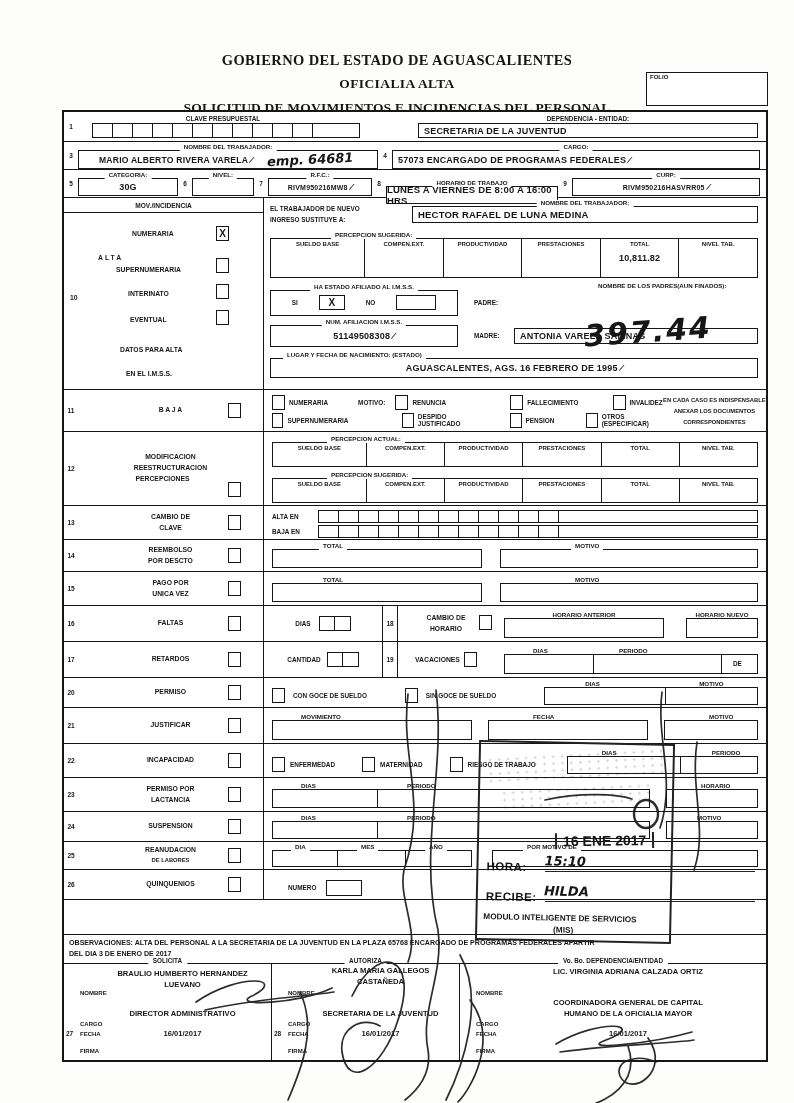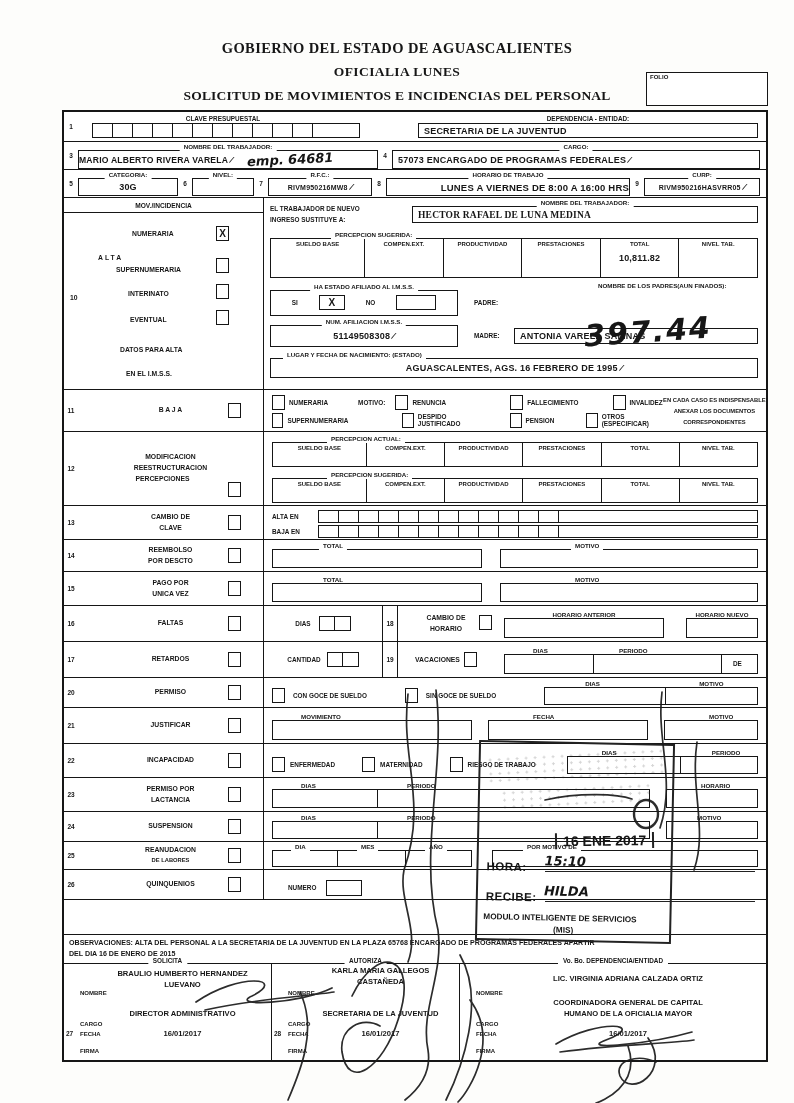--- a/index.html
+++ b/index.html
@@ -3,21 +3,21 @@
 <meta charset="utf-8">
 <style>
   * { margin:0; padding:0; box-sizing:border-box; }
   html,body { width:794px; height:1103px; background:#e8e8e8; }
   .sheet {
     position:relative; width:794px; height:1103px; background:#fdfdfb;
     font-family:"Liberation Sans", sans-serif; color:#161616; overflow:hidden;
   }
   
   .hdr { text-align:center; font-family:"Liberation Serif", serif; font-weight:bold; }
-  .h1 { padding-top:40px; font-size:14.5px; letter-spacing:.4px; }
+  .h1 { padding-top:52px; font-size:14.5px; letter-spacing:.4px; }
   .h2 { padding-top:7px; font-size:13.5px; letter-spacing:.4px; }
   .h3 { padding-top:8px; font-size:13.5px; letter-spacing:.2px; }
   .folio { position:absolute; right:26px; top:72px; width:122px; height:34px;
            border:1.6px solid #161616; font-size:6px; font-weight:bold; padding:1px 3px; background:#fff; }
   
   .form { position:absolute; left:62px; top:110px; width:706px; border:2px solid #161616; background:#fff; }
   .frow { display:flex; border-bottom:1.8px solid #161616; position:relative; }
   .num  { width:14px; min-width:14px; font-size:6.5px; font-weight:bold; display:flex;
           align-items:center; justify-content:center; }
   .lbl  { width:186px; min-width:186px; border-right:1.6px solid #161616; position:relative;
@@ -70,21 +70,21 @@
   .signum { position:absolute; left:2px; top:66px; font-size:6.5px; font-weight:bold; }
   .sigtxt { position:absolute; left:34px; right:4px; text-align:center; font-size:7.6px; font-weight:bold; }
   svg.ink { position:absolute; left:0; top:0; pointer-events:none; }
 </style>
 </head>
 <body>
 
 <div class="sheet">
 
   <div class="hdr h1">GOBIERNO DEL ESTADO DE AGUASCALIENTES</div>
-  <div class="hdr h2">OFICIALIA LUNES</div>
+  <div class="hdr h2">OFICIALIA ALTA</div>
   <div class="hdr h3">SOLICITUD DE MOVIMIENTOS E INCIDENCIAS DEL PERSONAL</div>
   <div class="folio">
     <span>FOLIO</span>
   </div>
 
   <div class="form">
 
     <div class="frow" style="height:30px">
       <div class="num">1</div>
       <div style="width:290px;position:relative;padding-top:3px">
@@ -107,21 +107,21 @@
       <div style="flex:1;position:relative;padding:3px 8px 0 50px">
         <div class="tiny" style="text-align:center">DEPENDENCIA - ENTIDAD:</div>
         <div class="fbox" style="height:15px;margin-top:1px;padding-left:5px">
           <span class="val">SECRETARIA DE LA JUVENTUD</span>
         </div>
       </div>
     </div>
 
     <div class="frow" style="height:28px">
       <div class="num">3</div>
-      <div class="fbox" style="width:300px;height:19px;margin-top:8px;padding-left:0">
+      <div class="fbox" style="width:300px;height:19px;margin-top:8px;padding-left:20px">
         <span class="flab">NOMBRE DEL TRABAJADOR:</span>
         <span class="val" style="font-size:8.6px">MARIO ALBERTO RIVERA VARELA</span>
         <span class="tick">∕</span>
         <span class="hand" style="font-size:13px;margin-left:14px;transform:rotate(-3deg)">emp. 64681</span>
       </div>
       <div class="num">4</div>
       <div class="fbox" style="flex:1;height:19px;margin:8px 6px 0 0;padding-left:5px">
         <span class="flab">CARGO:</span>
         <span class="val">57073 ENCARGADO DE PROGRAMAS FEDERALES</span>
         <span class="tick">∕</span>
@@ -138,21 +138,21 @@
       <div class="fbox" style="width:62px;height:18px;margin-top:8px">
         <span class="flab">NIVEL:</span>
       </div>
       <div class="num">7</div>
       <div class="fbox" style="width:104px;height:18px;margin-top:8px;justify-content:center">
         <span class="flab">R.F.C.:</span>
         <span class="val" style="font-size:7px">RIVM950216MW8</span>
         <span class="tick">∕</span>
       </div>
       <div class="num">8</div>
-      <div class="fbox" style="width:244px;height:18px;margin-top:8px;justify-content:flex-end">
+      <div class="fbox" style="width:172px;height:18px;margin-top:16px;justify-content:flex-end">
         <span class="flab">HORARIO DE TRABAJO</span>
         <span class="val" style="font-size:9.5px">LUNES A VIERNES DE 8:00 A 16:00 HRS</span>
       </div>
       <div class="num">9</div>
       <div class="fbox" style="flex:1;height:18px;margin:8px 6px 0 0;justify-content:center">
         <span class="flab">CURP:</span>
         <span class="val" style="font-size:7px">RIVM950216HASVRR05</span>
         <span class="tick">∕</span>
       </div>
     </div>
@@ -175,21 +175,21 @@
       </div>
       <div class="s10r">
 
         <div style="display:flex;align-items:flex-start">
           <div class="tiny" style="width:142px;line-height:1.7;padding-top:2px">
             <span>EL TRABAJADOR DE NUEVO</span><br>
             <span>INGRESO SUSTITUYE A:</span>
           </div>
           <div class="fbox" style="flex:1;height:17px;margin-top:4px;padding-left:5px">
             <span class="flab">NOMBRE DEL TRABAJADOR:</span>
-            <span class="val" style="font-size:9.5px;font-family:Liberation Serif, serif">HECTOR RAFAEL DE LUNA MEDINA</span>
+            <span class="val" style="font-size:9.5px;font-family:Liberation Sans, sans-serif">HECTOR RAFAEL DE LUNA MEDINA</span>
           </div>
         </div>
 
         <div class="fbox" style="height:40px;margin-top:12px;align-items:stretch">
           <span class="flab ll" style="left:60px">PERCEPCION SUGERIDA:</span>
           <div class="pcol" style="flex:1.2">
               <span class="tiny">SUELDO BASE</span>
             </div>
           <div class="pcol">
               <span class="tiny">COMPEN.EXT.</span>
@@ -605,21 +605,21 @@
             <i style="width:34px"></i>
           </div>
       </div>
     </div>
 
     <div style="height:34px;border-bottom:none"></div>
 
     <div style="border-top:1.8px solid #161616;border-bottom:1.8px solid #161616;padding:3px 5px;height:30px">
       <div style="font-size:7.1px;font-weight:bold;line-height:1.6">
         <span>OBSERVACIONES: ALTA DEL PERSONAL  A  LA  SECRETARIA DE  LA JUVENTUD  EN LA PLAZA  65768 ENCARGADO DE PROGRAMAS FEDERALES  APARTIR</span><br>
-        <span>DEL DIA 16 DE ENERO DE 2015</span>
+        <span>DEL DIA 3 DE ENERO DE 2017</span>
       </div>
     </div>
 
     <div class="sigwrap">
 
       <div class="sigblk" style="width:208px">
         <span class="sighdr">SOLICITA</span>
         <div class="sigtxt" style="top:5px">BRAULIO HUMBERTO HERNANDEZ</div>
         <div class="sigtxt" style="top:16px">LUEVANO</div>
         <div class="siglbl" style="top:26px">NOMBRE</div>
@@ -639,21 +639,21 @@
         <div class="sigtxt" style="top:45px">SECRETARIA DE LA JUVENTUD</div>
         <div class="siglbl" style="top:57px">CARGO</div>
         <div class="signum">28</div>
         <div class="siglbl" style="top:67px">FECHA</div>
         <div class="sigtxt" style="top:65px">16/01/2017</div>
         <div class="siglbl" style="top:84px">FIRMA</div>
       </div>
 
       <div class="sigblk" style="flex:1">
         <span class="sighdr">Vo. Bo. DEPENDENCIA/ENTIDAD</span>
-        <div class="sigtxt" style="top:10px">LIC. VIRGINIA ADRIANA CALZADA ORTIZ</div>
+        <div class="sigtxt" style="top:3px">LIC. VIRGINIA ADRIANA CALZADA ORTIZ</div>
         <div class="siglbl" style="top:26px">NOMBRE</div>
         <div class="sigtxt" style="top:34px">COORDINADORA GENERAL DE  CAPITAL</div>
         <div class="sigtxt" style="top:45px">HUMANO DE LA OFICIALIA MAYOR</div>
         <div class="siglbl" style="top:57px">CARGO</div>
         <div class="siglbl" style="top:67px">FECHA</div>
         <div class="sigtxt" style="top:65px">16/01/2017</div>
         <div class="siglbl" style="top:84px">FIRMA</div>
       </div>
     </div>
   </div>

